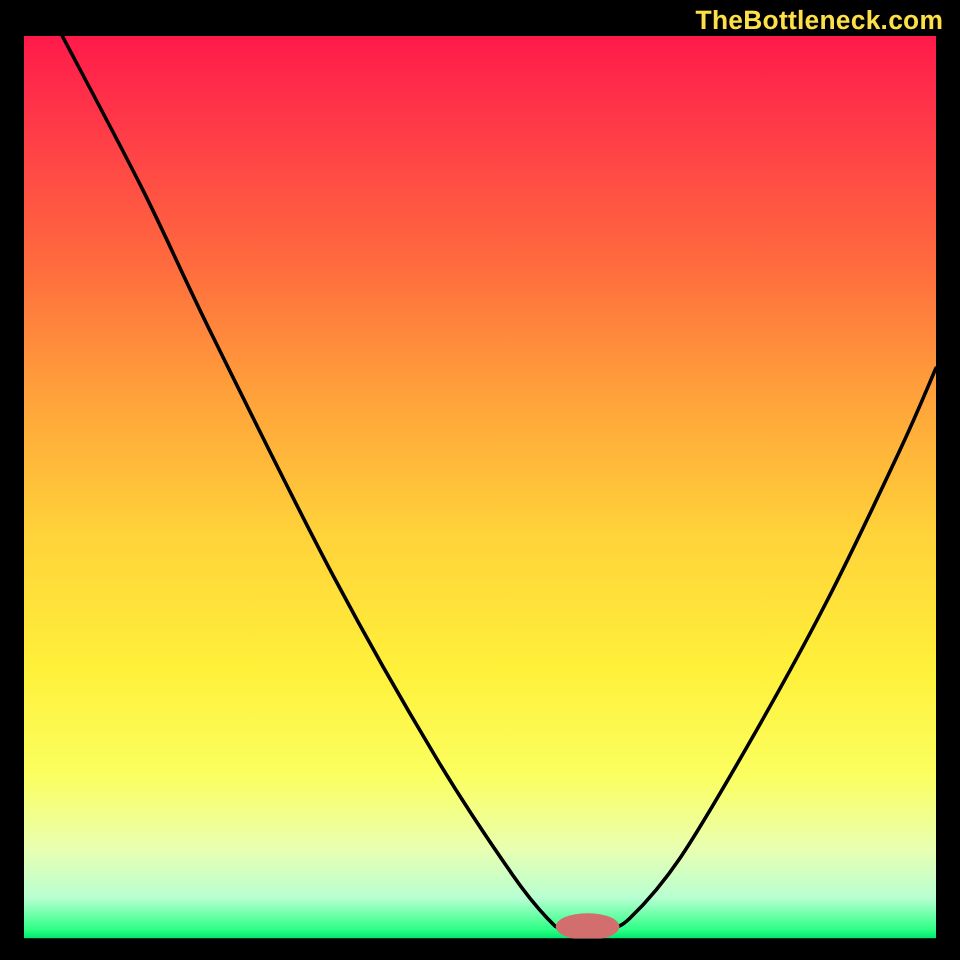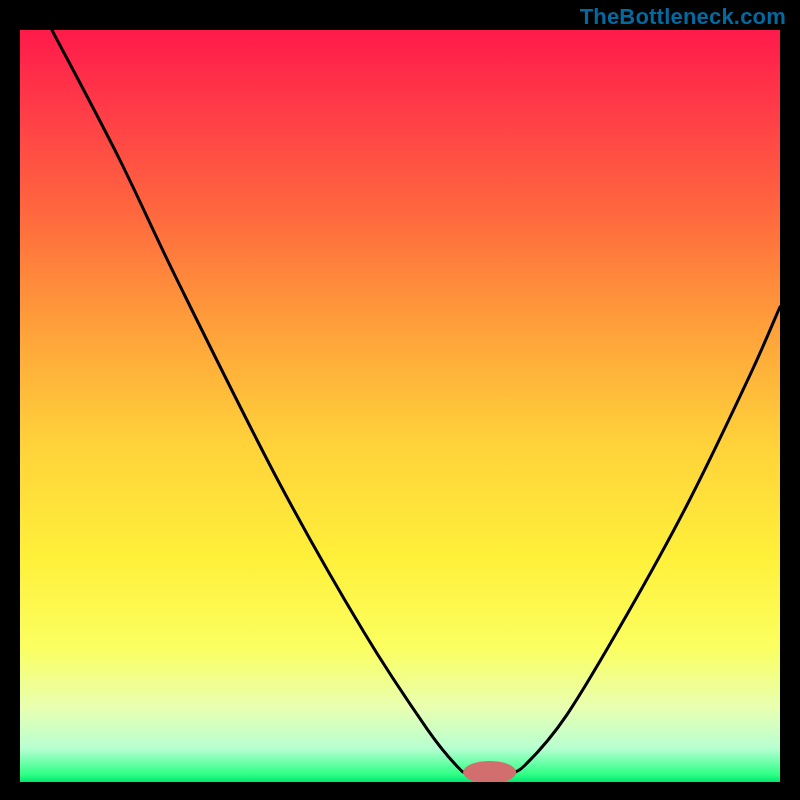--- a/index.html
+++ b/index.html
@@ -16,21 +16,21 @@
     height: 800px;
     background: #000;
   }
   .watermark {
     position: absolute;
     top: 4px;
     right: 14px;
     font-family: Arial, Helvetica, sans-serif;
     font-size: 22px;
     font-weight: 600;
-    color: #0369a1;
+    color: #fde047;
     letter-spacing: 0.2px;
   }
   svg.plot {
     position: absolute;
     left: 20px;
     top: 30px;
     width: 760px;
     height: 752px;
     display: block;
   }

